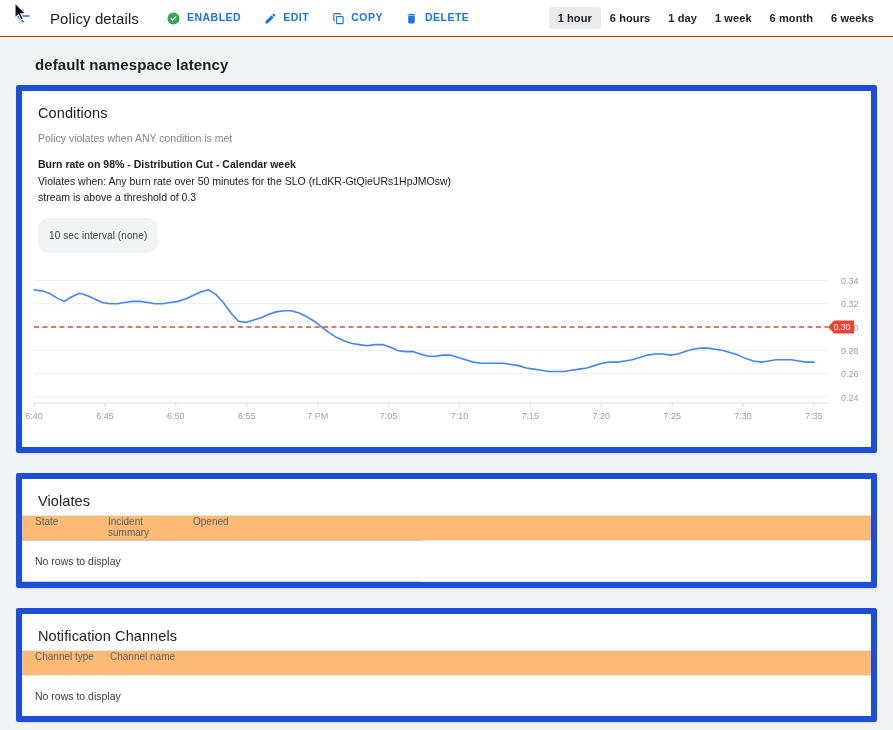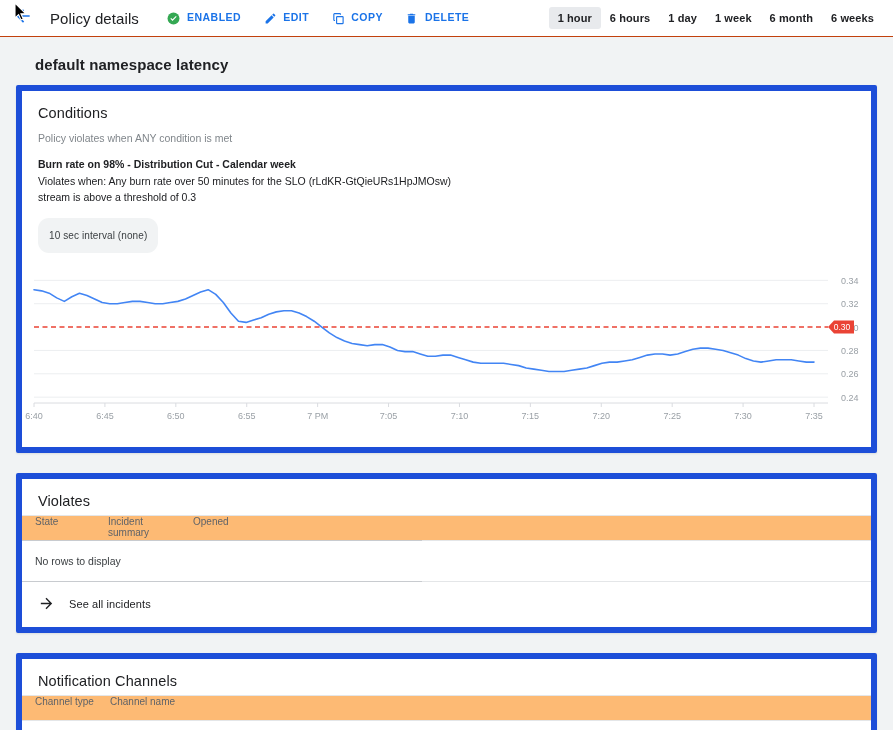--- a/index.html
+++ b/index.html
@@ -339,28 +339,20 @@
       <div class="cell" style="width:63px">Incident summary</div>
       <div class="cell" style="width:120px;padding-left:22px">Opened</div>
     </div>
 
     <div class="tbl-row partial-rule" style="border-bottom:none">
       <div style="padding-left:13px">No rows to display</div>
     </div>
 
     <div style="border-top:1px solid #e4e6e8"></div>
 
-    <div class="see-all">
-      <span>
-        <svg width="17" height="17" viewBox="0 0 24 24" fill="#202124">
-          <path d="M12 4l-1.4 1.4 5.6 5.6H4v2h12.2l-5.6 5.6L12 20l8-8z"></path>
-        </svg>
-      </span>
-      <span>See all incidents</span>
-    </div>
   </div>
 
   <div class="card" style="margin-top:20px">
     <div class="card-title">Notification Channels</div>
 
     <div class="tbl-head">
       <div class="cell" style="width:75px;padding-left:13px">Channel type</div>
       <div class="cell">Channel name</div>
     </div>
 

